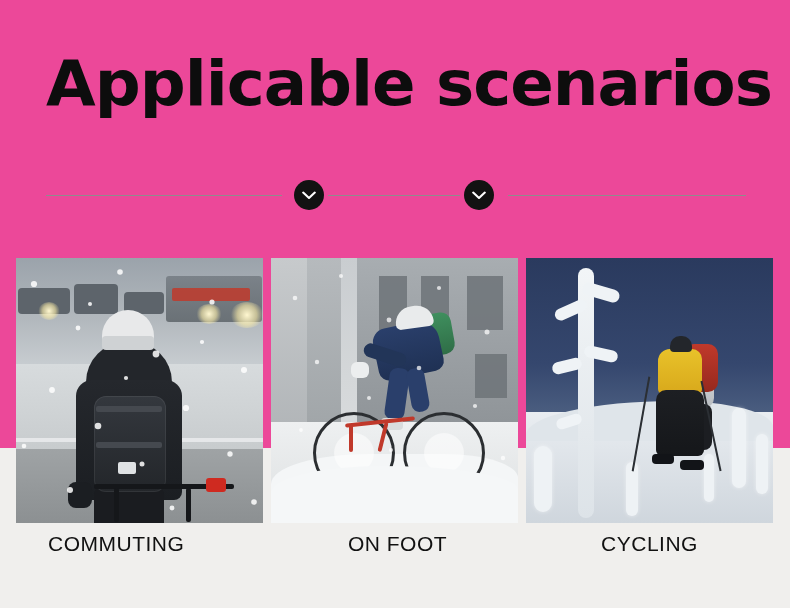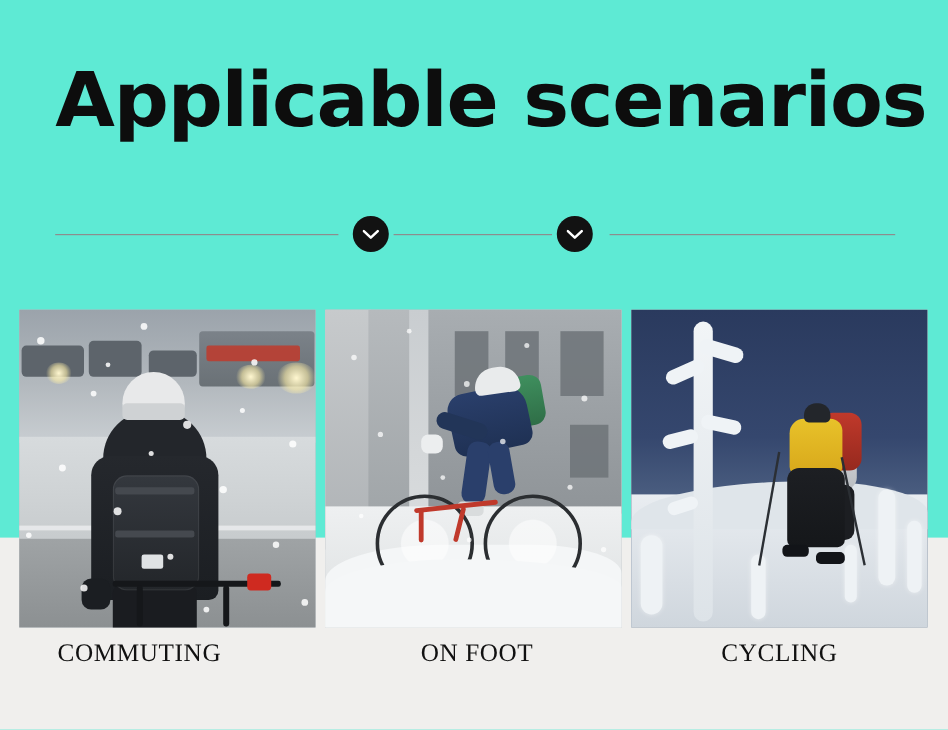--- a/index.html
+++ b/index.html
@@ -10,21 +10,21 @@
     width: 790px;
     height: 608px;
     background: #f0efed;
     font-family: "Liberation Sans", sans-serif;
     overflow: hidden;
   }
   .page {
     position: relative;
     width: 790px;
     height: 448px;
-    background: #5eead4;
+    background: #ec4899;
     box-sizing: border-box;
   }
 
   
   .title {
     position: absolute;
     left: 46px;
     top: 48px;
     width: 700px;
     height: 72px;
@@ -334,21 +334,21 @@
     width: 758px;
     height: 40px;
     display: flex;
     gap: 8px;
   }
   .caption {
     width: 247px;
     font-size: 21px;
     letter-spacing: .5px;
     color: #111;
-    font-family: Liberation Serif, serif;
+    font-family: Liberation Sans, sans-serif;
   }
   .caption.c1 { text-align: left;   padding-left: 32px;  box-sizing: border-box; }
   .caption.c2 { text-align: center; }
   .caption.c3 { text-align: center; padding-left: 6px; box-sizing: border-box; }
 </style>
 </head>
 <body>
 
 <div class="page">
 

